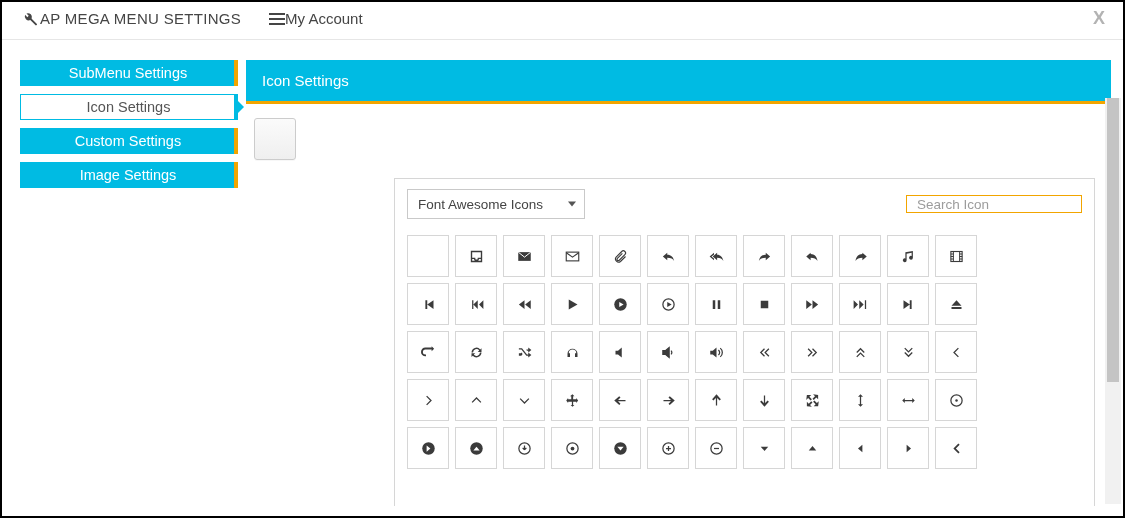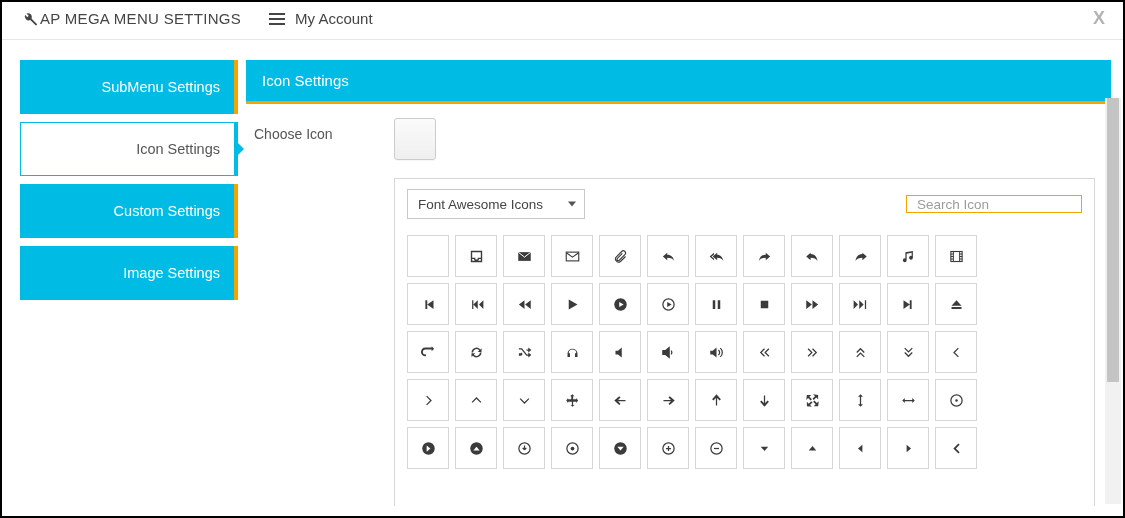--- a/index.html
+++ b/index.html
@@ -18,21 +18,21 @@
 .topbar {
   display: flex;
   align-items: center;
   padding: 8px 20px 12px 20px;
   border-bottom: 1px solid #e6e6e6;
   position: relative;
 }
 .title-group { display: flex; align-items: center; gap: 2px; }
 .wrench-icon { width: 16px; height: 16px; fill: #454545; }
 .title-text { font-size: 15px; color: #454545; font-weight: 400; letter-spacing: 0.3px; }
-.account-group { display: flex; align-items: center; gap: 10px; margin-left: 28px; }
+.account-group { display: flex; align-items: center; margin-left: 28px; }
 .hamburger { width: 16px; height: 12px; display: flex; flex-direction: column; justify-content: space-between; }
 .hamburger span { display:block; height:2px; background:#454545; }
 .account-text { font-size: 15px; color: #454545; }
 .top-right-note {
   position: absolute; right: 46px; top: 6px;
   font-style: italic; color: #6a6a6a; font-size: 14px;
 }
 .close-x {
   position: absolute; right: 18px; top: 6px;
   font-size: 18px; color: #b3b3b3; font-weight: 700; cursor: pointer;
@@ -40,26 +40,26 @@
 .body-area {
   display: flex;
   height: calc(100% - 48px);
   position: relative;
 }
 .sidebar {
   width: 236px;
   padding: 20px 0 0 18px;
 }
 .tab {
-  height: 54px;
+  height: 26px;
   background: #00bbe3;
   color: #fff;
   display: flex;
   align-items: center;
-  justify-content: flex-end;
+  justify-content: center;
   padding: 0 14px 0 16px;
   font-size: 14.5px;
   margin-bottom: 8px;
   position: relative;
   cursor: pointer;
   border-right: 4px solid #f2a500;
 }
 .tab.active {
   background: #fff;
   color: #555;
@@ -208,21 +208,20 @@
         </div>
       <div class="tab">
           <span>Image Settings</span>
         </div>
     </div>
 
     <div class="main">
       <div class="panel-header">Icon Settings</div>
       <div class="panel-body">
         <div class="row">
-          <div class="choose-label">Choose Icon</div>
           <div class="choose-box"></div>
         </div>
 
         <div class="picker-area">
           <div class="picker-top">
             <div class="select-wrap">
               <span>Font Awesome Icons</span>
               <span class="select-caret"></span>
             </div>
             <input class="search-input" placeholder="Search Icon" style="">

